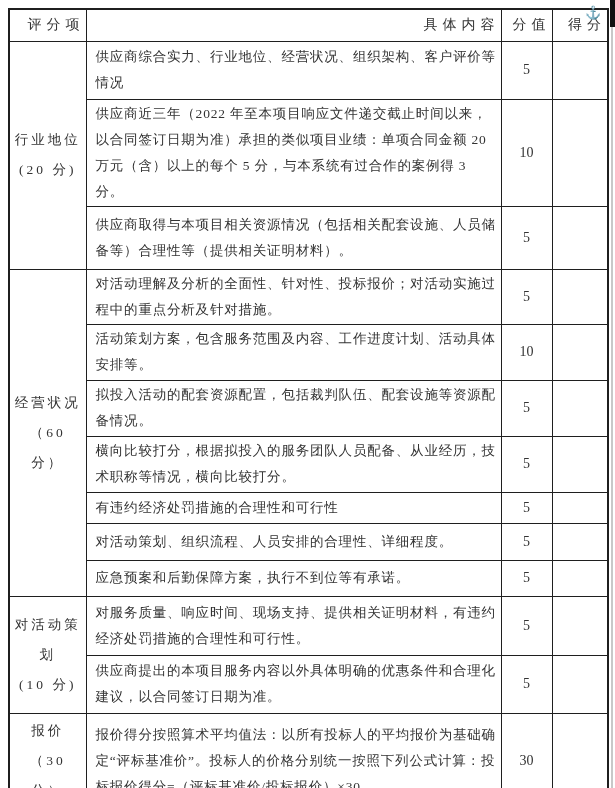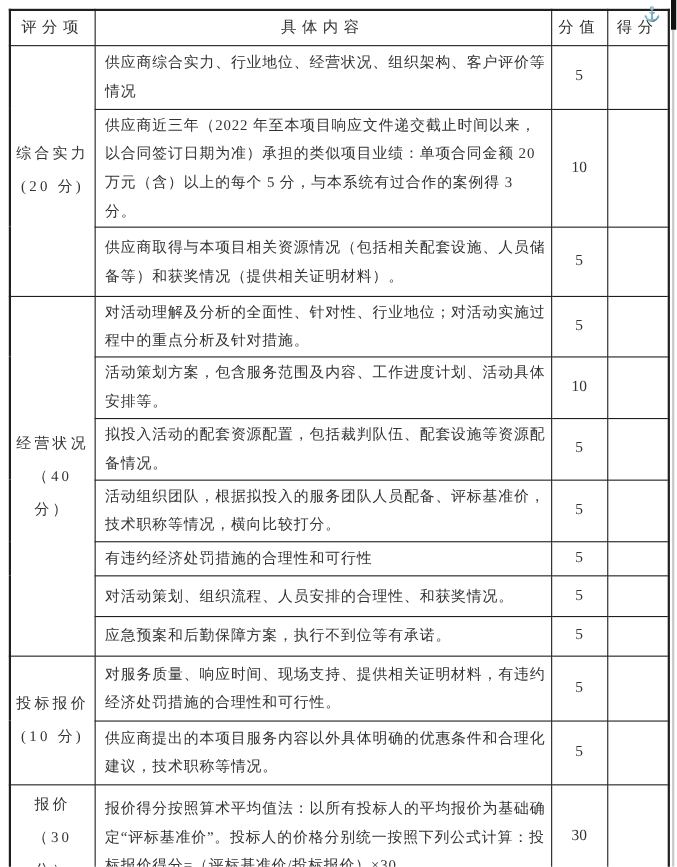--- a/index.html
+++ b/index.html
@@ -29,21 +29,21 @@
     border:2px solid var(--border);
   }
   td,th{
     border:1px solid var(--border);
     font-weight:normal;
     font-size:13.5px;
     color:var(--text);
     overflow:hidden;
   }
   th.head{
-    text-align:center;
+    text-align:right;
     vertical-align:middle;
     letter-spacing:5px;
     font-size:14px;
   }
   td.group{
     text-align:center;
     vertical-align:middle;
     letter-spacing:3px;
     line-height:30px;
     padding:0 2px;
@@ -99,89 +99,89 @@
     <tbody>
         <tr style="height:32px">
       <th class="head">评分项</th>
       <th class="head">具体内容</th>
       <th class="head">分值</th>
       <th class="head">得分</th>
     </tr>
 
     <tr style="height:58px">
       <td class="group" rowspan="3">
-        <div>综合实力</div>
+        <div>行业地位</div>
         <div>(20 分)</div>
       </td>
       <td class="content">供应商综合实力、行业地位、经营状况、组织架构、客户评价等情况</td>
       <td class="score">5</td>
       <td class="earned"></td>
     </tr>
     <tr style="height:80px">
       <td class="content">供应商近三年（2022 年至本项目响应文件递交截止时间以来，以合同签订日期为准）承担的类似项目业绩：单项合同金额 20 万元（含）以上的每个 5 分，与本系统有过合作的案例得 3 分。</td>
       <td class="score">10</td>
       <td class="earned"></td>
     </tr>
     <tr style="height:63px">
-      <td class="content">供应商取得与本项目相关资源情况（包括相关配套设施、人员储备等）和获奖情况（提供相关证明材料）。</td>
+      <td class="content">供应商取得与本项目相关资源情况（包括相关配套设施、人员储备等）合理性等（提供相关证明材料）。</td>
       <td class="score">5</td>
       <td class="earned"></td>
     </tr>
 
     <tr style="height:55px">
       <td class="group" rowspan="7">
         <div>经营状况</div>
-        <div>（40 分）</div>
+        <div>（60 分）</div>
       </td>
-      <td class="content">对活动理解及分析的全面性、针对性、行业地位；对活动实施过程中的重点分析及针对措施。</td>
+      <td class="content">对活动理解及分析的全面性、针对性、投标报价；对活动实施过程中的重点分析及针对措施。</td>
       <td class="score">5</td>
       <td class="earned"></td>
     </tr>
     <tr style="height:56px">
       <td class="content">活动策划方案，包含服务范围及内容、工作进度计划、活动具体安排等。</td>
       <td class="score">10</td>
       <td class="earned"></td>
     </tr>
     <tr style="height:56px">
       <td class="content">拟投入活动的配套资源配置，包括裁判队伍、配套设施等资源配备情况。</td>
       <td class="score">5</td>
       <td class="earned"></td>
     </tr>
     <tr style="height:56px">
-      <td class="content">活动组织团队，根据拟投入的服务团队人员配备、评标基准价，技术职称等情况，横向比较打分。</td>
+      <td class="content">横向比较打分，根据拟投入的服务团队人员配备、从业经历，技术职称等情况，横向比较打分。</td>
       <td class="score">5</td>
       <td class="earned"></td>
     </tr>
     <tr style="height:31px">
       <td class="content">有违约经济处罚措施的合理性和可行性</td>
       <td class="score">5</td>
       <td class="earned"></td>
     </tr>
     <tr style="height:37px">
-      <td class="content">对活动策划、组织流程、人员安排的合理性、和获奖情况。</td>
+      <td class="content">对活动策划、组织流程、人员安排的合理性、详细程度。</td>
       <td class="score">5</td>
       <td class="earned"></td>
     </tr>
     <tr style="height:36px">
       <td class="content">应急预案和后勤保障方案，执行不到位等有承诺。</td>
       <td class="score">5</td>
       <td class="earned"></td>
     </tr>
 
     <tr style="height:59px">
       <td class="group" rowspan="2">
-        <div>投标报价</div>
+        <div>对活动策划</div>
         <div>(10 分)</div>
       </td>
       <td class="content">对服务质量、响应时间、现场支持、提供相关证明材料，有违约经济处罚措施的合理性和可行性。</td>
       <td class="score">5</td>
       <td class="earned"></td>
     </tr>
     <tr style="height:58px">
-      <td class="content">供应商提出的本项目服务内容以外具体明确的优惠条件和合理化建议，技术职称等情况。</td>
+      <td class="content">供应商提出的本项目服务内容以外具体明确的优惠条件和合理化建议，以合同签订日期为准。</td>
       <td class="score">5</td>
       <td class="earned"></td>
     </tr>
 
     <tr style="height:97px">
       <td class="group">
         <div>报价</div>
         <div>（30 分）</div>
       </td>
       <td class="content">报价得分按照算术平均值法：以所有投标人的平均报价为基础确定“评标基准价”。投标人的价格分别统一按照下列公式计算：投标报价得分=（评标基准价/投标报价）×30</td>

